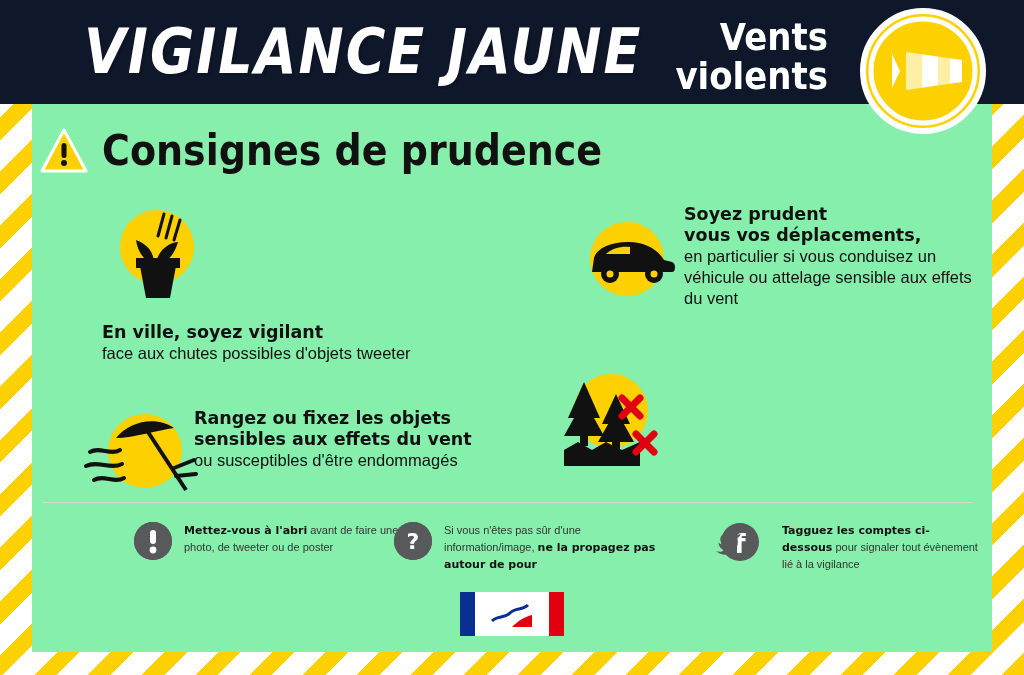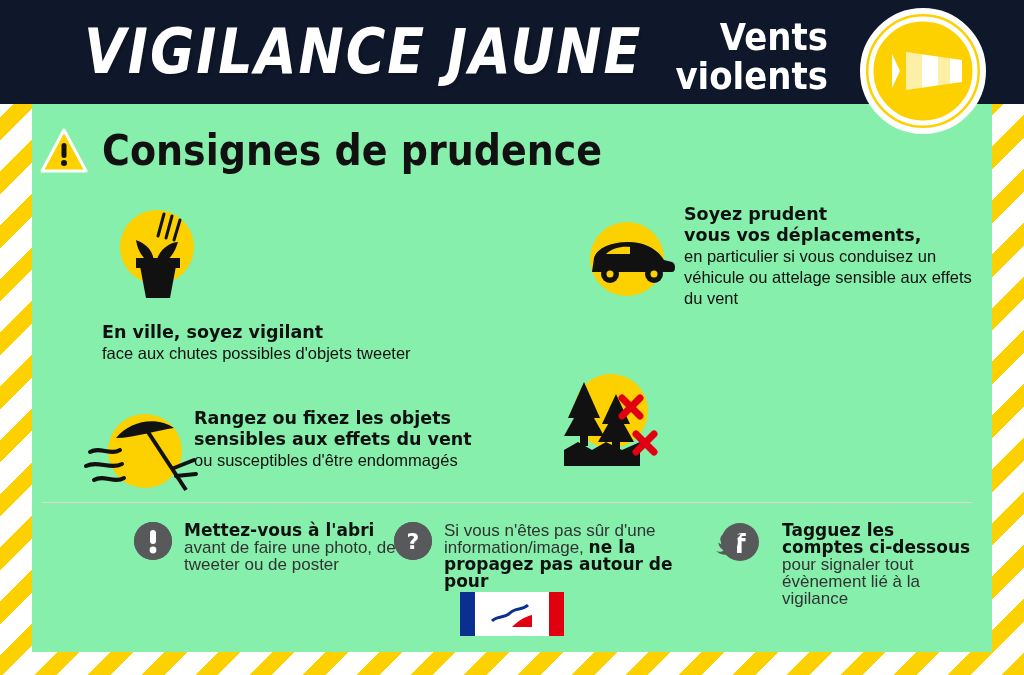--- a/index.html
+++ b/index.html
@@ -161,21 +161,21 @@
   }
 
   
   .footer { position: absolute; top: 412px; left: 10px; width: 936px; }
   .foot-item { position: absolute; display: flex; }
   .foot-ic { flex: 0 0 auto; margin-right: 12px; }
   .circ-grey {
     width: 38px; height: 38px; border-radius: 50%;
     background: #58595b; position: relative;
   }
-  .foot-text { font-size: 17px; line-height: 17px; color: #333; max-width: 230px; }
+  .foot-text { font-size: 11px; line-height: 17px; color: #333; max-width: 230px; }
   .foot-text .b { font-family: "DejaVu Sans", sans-serif; font-weight: bold; color: #111; }
   #f0 { left: 92px; top: 6px; }
   #f1 { left: 352px; top: 6px; }
   #f2 { left: 658px; top: 6px; }
 
   
   .logo {
     position: absolute;
     left: 50%;
     transform: translateX(-50%);

